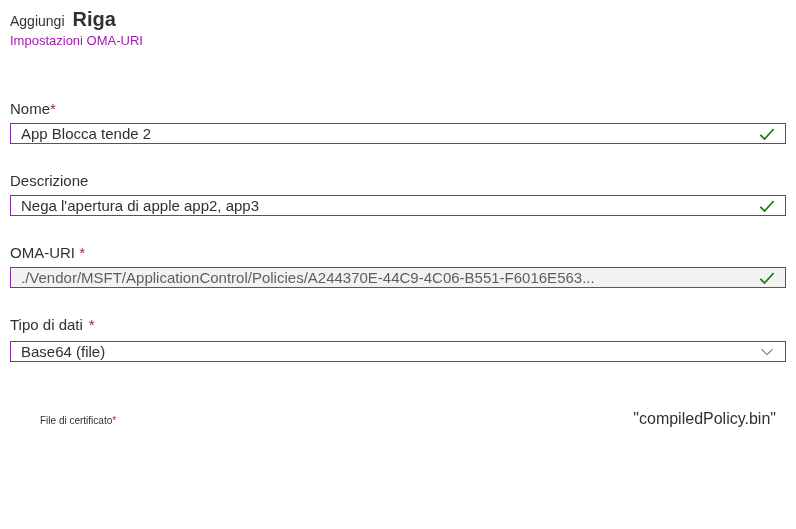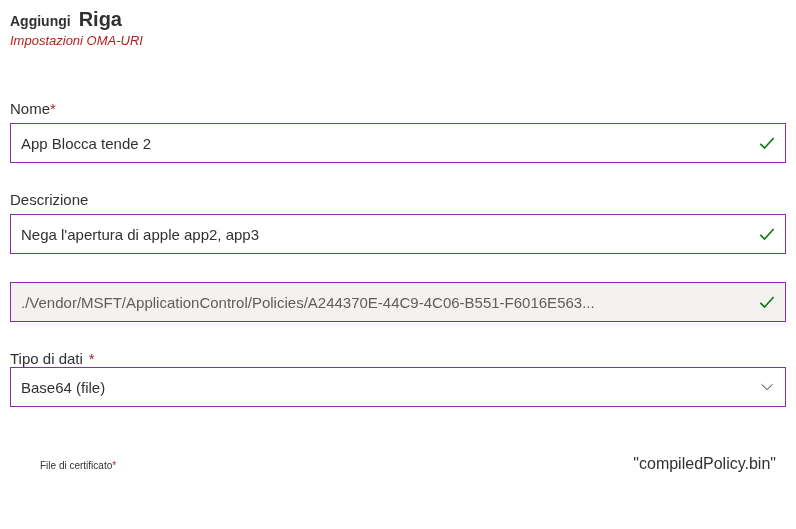--- a/index.html
+++ b/index.html
@@ -19,32 +19,31 @@
       margin-bottom: 2px;
     }
     .header-line {
       display: flex;
       align-items: baseline;
       gap: 8px;
     }
     .header-prefix {
       font-size: 14px;
       color: #323130;
-      font-weight: 700;
+      font-weight: 400;
     }
     .header-title {
       font-size: 20px;
       color: #323130;
       font-weight: 700;
     }
     .header-sub {
       font-size: 13px;
-      color: #b91c1c;
+      color: #a21caf;
       margin-top: 2px;
-      font-style: italic;
     }
     .form {
       margin-top: 52px;
     }
     .field {
       margin-bottom: 28px;
     }
     .field-label {
       font-size: 15px;
       color: #323130;
@@ -53,21 +52,21 @@
     }
     .required {
       color: #a4262c;
     }
     .input-wrap {
       position: relative;
       display: flex;
       align-items: center;
       border: 1.5px solid #8a2da5;
       background: #ffffff;
-      height: 40px;
+      height: 21px;
       padding: 0 36px 0 10px;
     }
     .input-wrap.readonly {
       background: #f3f2f1;
     }
     .input-value {
       font-size: 15px;
       color: #323130;
       white-space: nowrap;
       overflow: hidden;
@@ -112,21 +111,21 @@
       color: #323130;
     }
     .cert-filename {
       font-size: 16px;
       color: #323130;
     }
     .data-type-field {
       margin-top: 28px;
     }
     .data-type-label {
-      margin-bottom: 0;
+      margin-bottom: 8px;
     }
     .required-spaced {
       color: #a4262c;
       margin-left: 6px;
     }
   </style>
 </head>
 <body>
 
 <div class="header">
@@ -155,20 +154,23 @@
     <label class="field-label">Descrizione</label>
     <div class="input-wrap">
       <input type="text" class="input-value" value="Nega l'apertura di apple app2, app3" style="">
       <svg class="check-icon" viewBox="0 0 24 24" fill="none" stroke="currentColor" stroke-width="2">
           <polyline points="4 13 9 18 20 6"></polyline>
         </svg>
     </div>
   </div>
 
   <div class="field">
+    <label class="field-label">
+      <span>OMA-URI </span><span class="required">*</span>
+    </label>
     <div class="input-wrap readonly">
       <input type="text" class="input-value" readonly="" value="./Vendor/MSFT/ApplicationControl/Policies/A244370E-44C9-4C06-B551-F6016E563..." style="">
       <svg class="check-icon" viewBox="0 0 24 24" fill="none" stroke="currentColor" stroke-width="2">
           <polyline points="4 13 9 18 20 6"></polyline>
         </svg>
     </div>
   </div>
 
   <div class="field data-type-field">
     <label class="field-label data-type-label">

